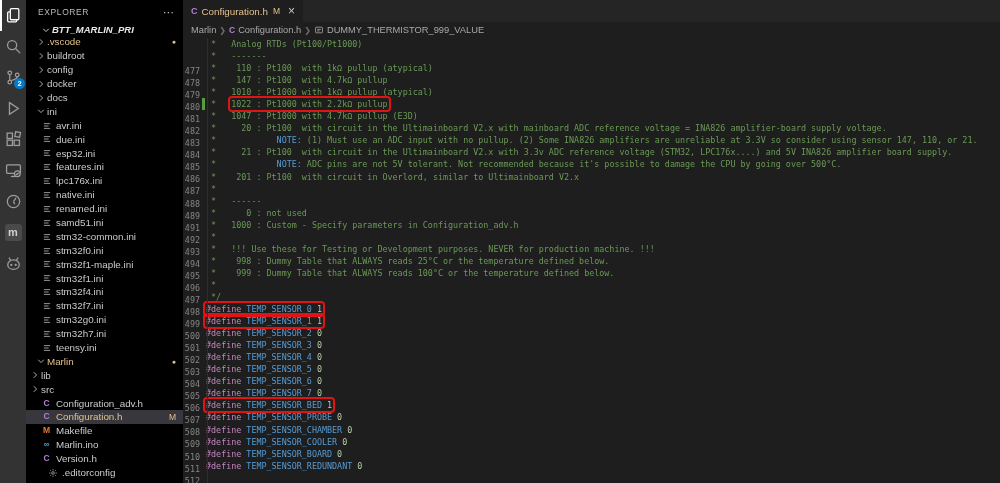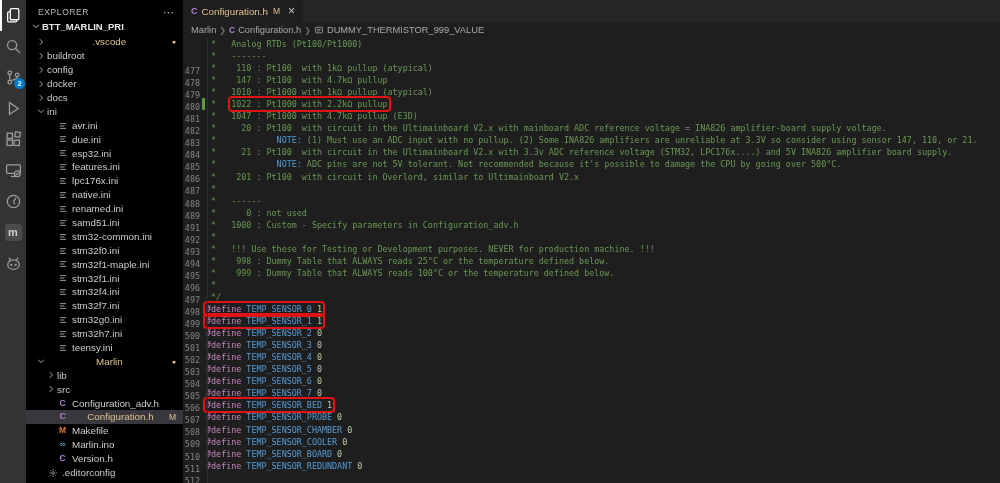--- a/index.html
+++ b/index.html
@@ -14,31 +14,31 @@
   .ab-badge{position:absolute;right:1px;bottom:4px;min-width:11px;height:11px;border-radius:6px;background:#007acc;
     color:#fff;font-size:7.5px;line-height:11px;text-align:center;font-weight:bold;}
   .ab-letter{width:17px;height:17px;background:#4a4a4a;border-radius:3px;color:#cfcfcf;font-weight:bold;
     font-size:11px;line-height:17px;text-align:center;}
 
   
   #sidebar{width:157px;flex:0 0 157px;background:#000000;height:483px;color:#cccccc;overflow:hidden;position:relative;}
   .sb-header{height:18px;display:flex;align-items:center;padding:3px 8px 0 12px;}
   .sb-title{font-size:8.5px;letter-spacing:.6px;color:#bbbbbb;flex:1;}
   .sb-actions{color:#c6c6c6;font-size:11px;letter-spacing:1px;cursor:pointer;}
-  .sb-root{height:14px;display:flex;align-items:flex-start;font-weight:bold;font-size:9.5px;color:#e7e7e7;padding-left:5px;cursor:pointer;}
+  .sb-root{height:14px;display:flex;align-items:flex-end;font-weight:bold;font-size:9.5px;color:#e7e7e7;padding-left:15px;cursor:pointer;font-style:italic;}
   .sb-root svg{width:10px;height:10px;stroke-width:1.6;margin-right:1px;color:#c5c5c5;}
   .tree-row{height:13.9px;display:flex;align-items:center;font-size:9.8px;cursor:pointer;position:relative;}
   .tree-row.selected{background:#37373d;}
   .tree-row .chev{width:10px;height:10px;flex:0 0 10px;color:#c5c5c5;margin-right:1px;}
   .tree-row .chev svg{width:10px;height:10px;stroke-width:1.4;}
   .tree-row .fic{width:11px;flex:0 0 11px;margin-right:4px;text-align:center;font-size:8.5px;font-weight:bold;line-height:11px;}
   .tree-row .fic svg{width:10px;height:10px;stroke-width:1.2;vertical-align:middle;}
-  .lvl0{padding-left:10px;} .lvl1{padding-left:20px;}
+  .lvl0{padding-left:10px;} .lvl1{padding-left:4px;}
   .lab{white-space:nowrap;overflow:hidden;flex:1;}
-  .lab.mod{color:#e2c08d;text-align:center;}
+  .lab.mod{color:#e2c08d;}
   .rowbadge{flex:0 0 auto;margin-right:7px;color:#e2c08d;font-size:8.5px;}
   .rowbadge.dot{font-size:7px;}
   .ic-c{color:#b180d7;} .ic-make{color:#e37933;} .ic-ino{color:#519aba;} .ic-ini{color:#c8c8c8;} .ic-gear{color:#b5b5b5;}
 
   
   #editor{flex:1;display:flex;flex-direction:column;background:#1e1e1e;min-width:0;}
   #tabbar{height:22px;background:#252526;display:flex;flex:0 0 22px;}
   .tab{background:#1e1e1e;display:flex;align-items:center;padding:0 8px;gap:4px;cursor:pointer;}
   .tab .fic{font-size:9px;font-weight:bold;}
   .tab-label{font-size:9.8px;color:#e2c08d;}

